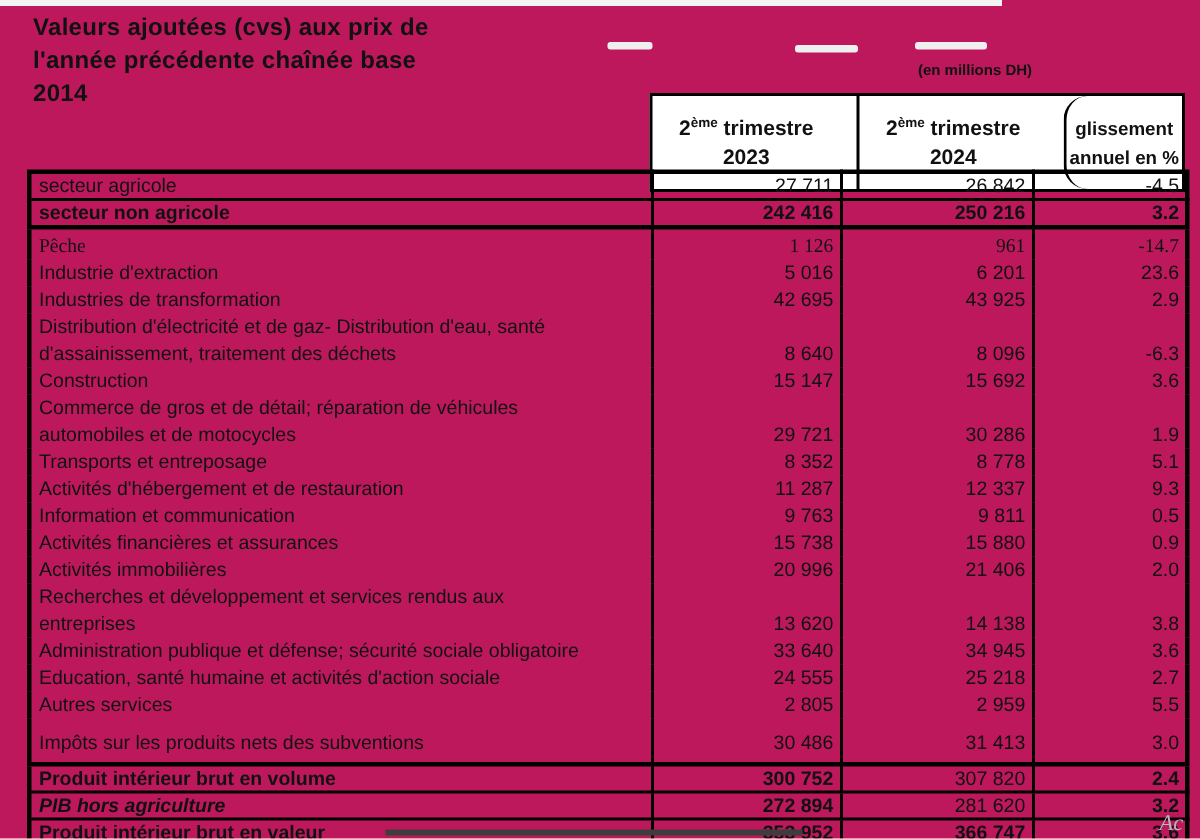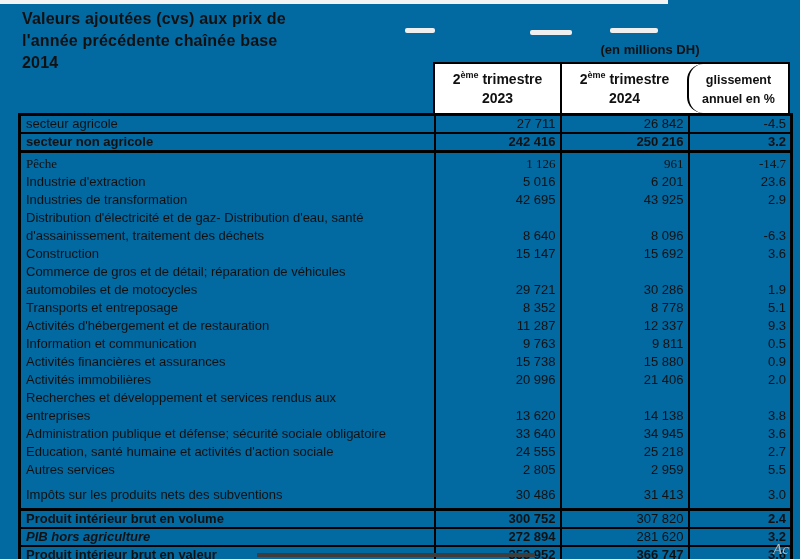--- a/index.html
+++ b/index.html
@@ -1,36 +1,36 @@
 <!DOCTYPE html>
 <html><head>
 <meta charset="utf-8">
 <style>
   html,body { margin:0; padding:0; background:#fff; }
   .page {
-    position:relative; width:800px; height:559px; background:#0369a1;
+    position:relative; width:800px; height:559px; background:#be185d;
     font-family:"Liberation Sans", sans-serif; color:#111; overflow:hidden;
   }
   
   .artifact-top { position:absolute; left:0; top:0; width:668px; height:4px; background:#f3f3f3; }
   .artifact-dot { position:absolute; height:5px; background:#efefef; border-radius:2px; }
 
   .title {
     position:absolute; left:22px; top:8px; width:400px;
     font-size:16px; font-weight:bold; line-height:22px; letter-spacing:0.2px;
   }
   .unit-note {
     position:absolute; left:570px; top:42px; width:160px; text-align:center;
-    font-size:13px; font-weight:bold;
+    font-size:10px; font-weight:bold;
   }
 
   
   .colhead {
-    position:absolute; left:433px; top:62px; width:357px; height:53px;
-    display:flex; border:2px solid #000; box-sizing:border-box; background:#fff;
+    position:absolute; left:433px; top:62px; width:357px; height:66px;
+    display:flex; border:2px solid #000; box-sizing:border-box; background:#fff;gap:11px;
   }
   .ch-cell {
     display:flex; flex-direction:column; justify-content:center; align-items:center;
     font-weight:bold; font-size:14px; line-height:19px; box-sizing:border-box;
   }
   .ch-c1 { width:125px; }
   .ch-c2 { width:127px; border-left:2px solid #000; }
   .ch-gl {
     flex:1; border-left:2px solid #000; font-size:12.5px;
     padding:4px 2px 2px 2px;border-radius:16px;

